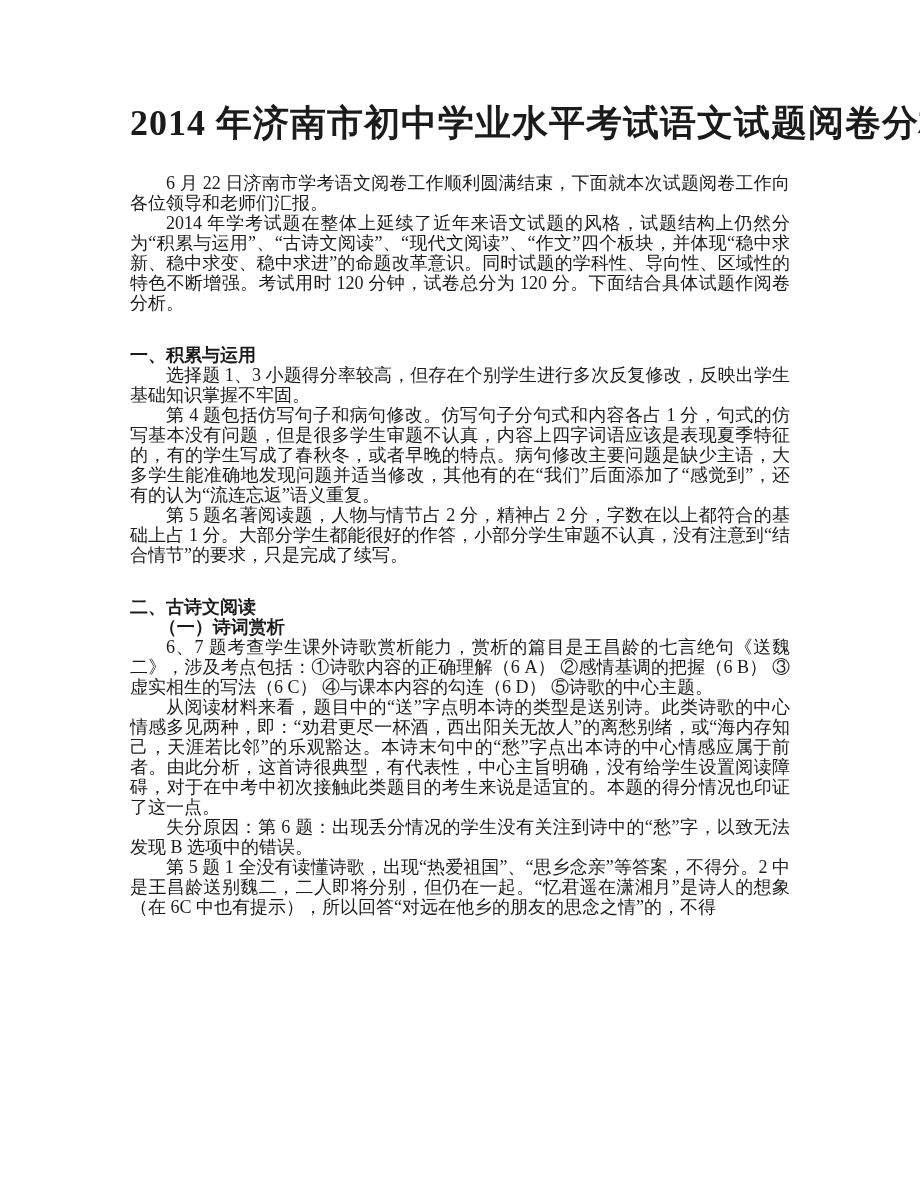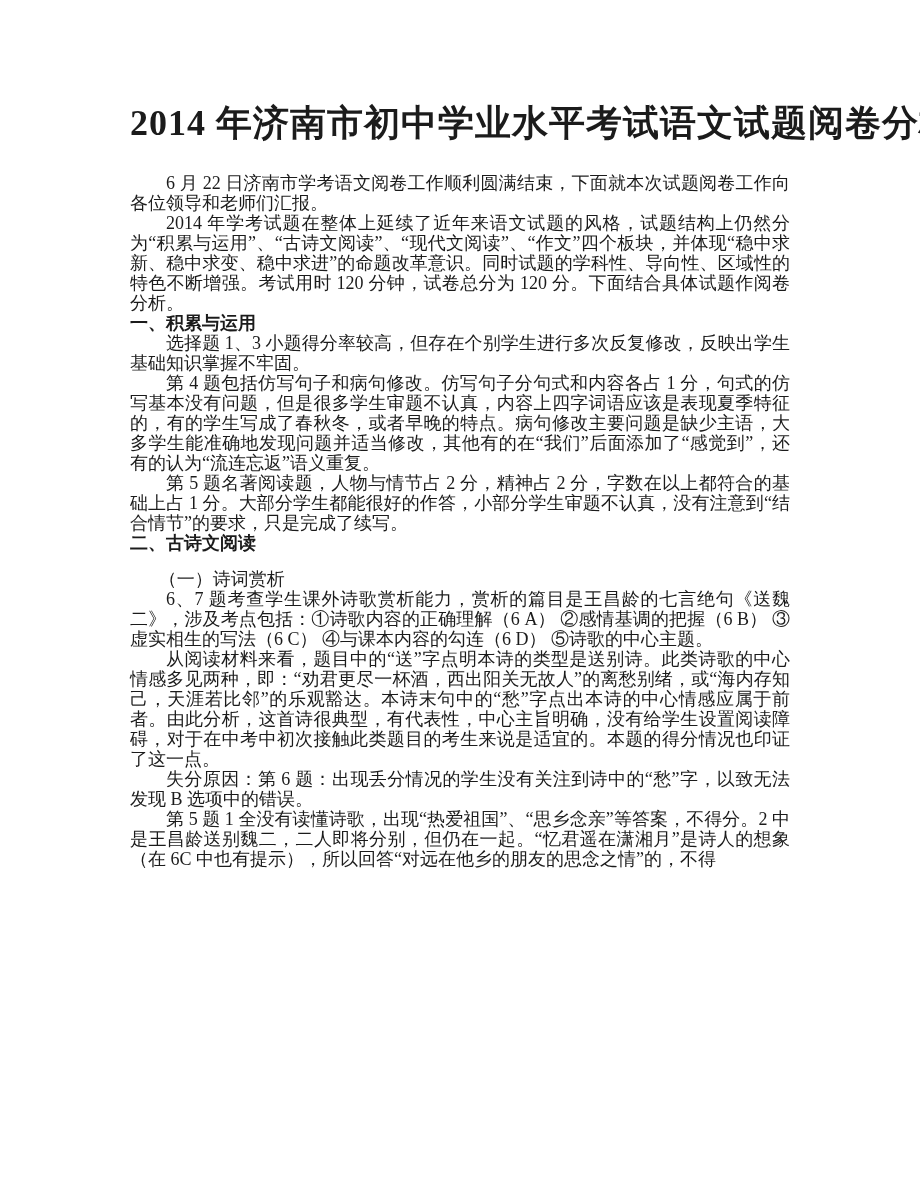--- a/index.html
+++ b/index.html
@@ -32,25 +32,25 @@
     text-align: justify;
     margin: 0;
     word-break: break-all;
   }
   .paragraph {
     text-indent: 2em;
   }
   .heading {
     font-weight: bold;
     text-indent: 0;
+    margin-top: 32px;
   }
   .subheading {
-    font-weight: normal;
+    font-weight: bold;
     text-indent: 1.6em;
-    margin-top: 16px;
   }
 </style>
 </head>
 <body>
 
 <div class="page">
   <h1 class="title">2014 年济南市初中学业水平考试语文试题阅卷分析</h1>
   <div class="body">
       <p class="block paragraph">6 月 22 日济南市学考语文阅卷工作顺利圆满结束，下面就本次试题阅卷工作向各位领导和老师们汇报。</p>
       <p class="block paragraph">2014 年学考试题在整体上延续了近年来语文试题的风格，试题结构上仍然分为“积累与运用”、“古诗文阅读”、“现代文阅读”、“作文”四个板块，并体现“稳中求新、稳中求变、稳中求进”的命题改革意识。同时试题的学科性、导向性、区域性的特色不断增强。考试用时 120 分钟，试卷总分为 120 分。下面结合具体试题作阅卷分析。</p>

